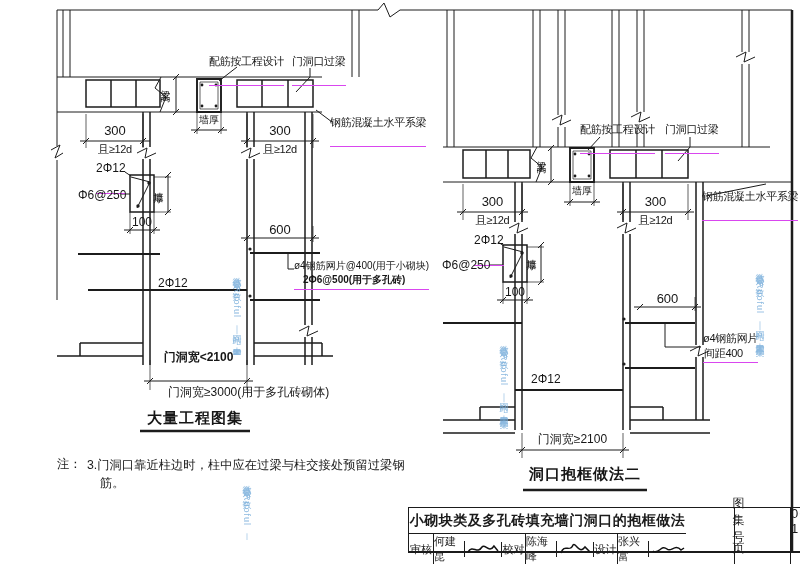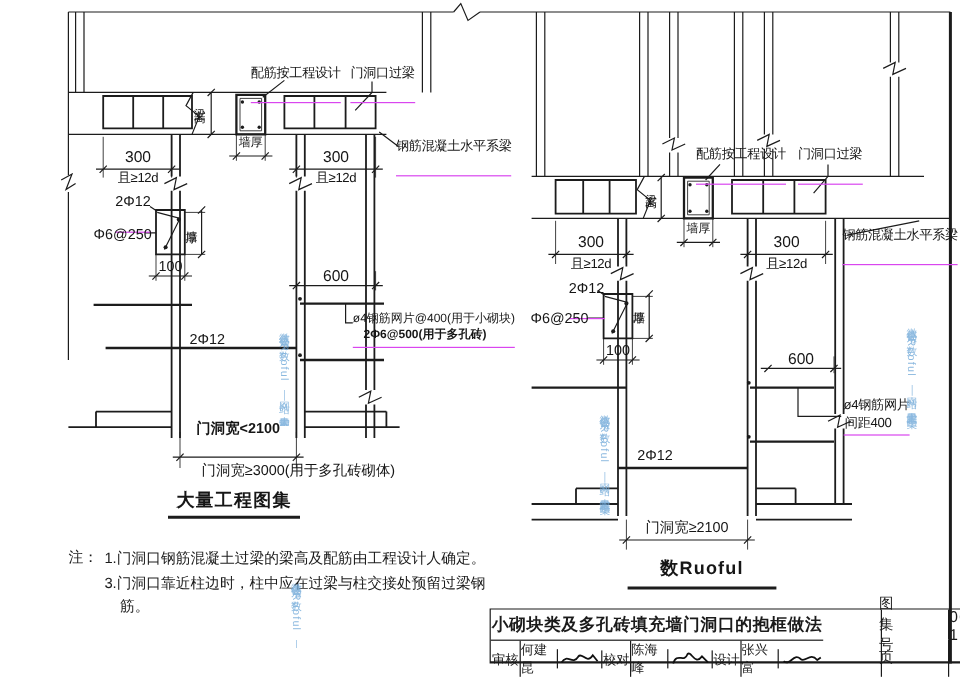--- a/index.html
+++ b/index.html
@@ -180,26 +180,25 @@
   <span class="t f10 c" style="left:568px;top:185px;width:28px;">墙厚</span>
   <span class="t f12 u" style="left:474px;top:234px;">2Φ12</span>
   <span class="t f12" style="left:442px;top:259px;">Φ6@250</span>
   <span class="t f12 c" style="left:497px;top:286px;width:36px;">100</span>
   <span class="t f10 vtext" style="left:526px;top:251px;">墙厚</span>
   <span class="t f13 c" style="left:634px;top:292px;width:67px;">600</span>
   <span class="t f11 u" style="left:703px;top:332px;">ø4钢筋网片</span>
   <span class="t f11" style="left:704px;top:347px;">间距400</span>
   <span class="t f12" style="left:531px;top:373px;">2Φ12</span>
   <span class="t f12 c" style="left:516px;top:433px;width:113px;">门洞宽≥2100</span>
-  <span class="t dtitle c" style="left:521px;top:466px;width:128px;">数Ruoful</span>
+  <span class="t dtitle c" style="left:521px;top:466px;width:128px;">洞口抱框做法二</span>
 
   <div id="notes">
     <span class="prefix">注：</span>
     <div>
-      <div class="item">1.门洞口钢筋混凝土过梁的梁高及配筋由工程设计人确定。</div>
       <div class="item">3.门洞口靠近柱边时，柱中应在过梁与柱交接处预留过梁钢筋。</div>
     </div>
   </div>
 
   <div id="tb">
     <div class="tb-title">小砌块类及多孔砖填充墙门洞口的抱框做法</div>
     <div class="tb-cell">图集号</div>
     <div class="tb-cell tb-no">06SG614-1</div>
     <div class="tb-row2">
       <div>审核</div>

